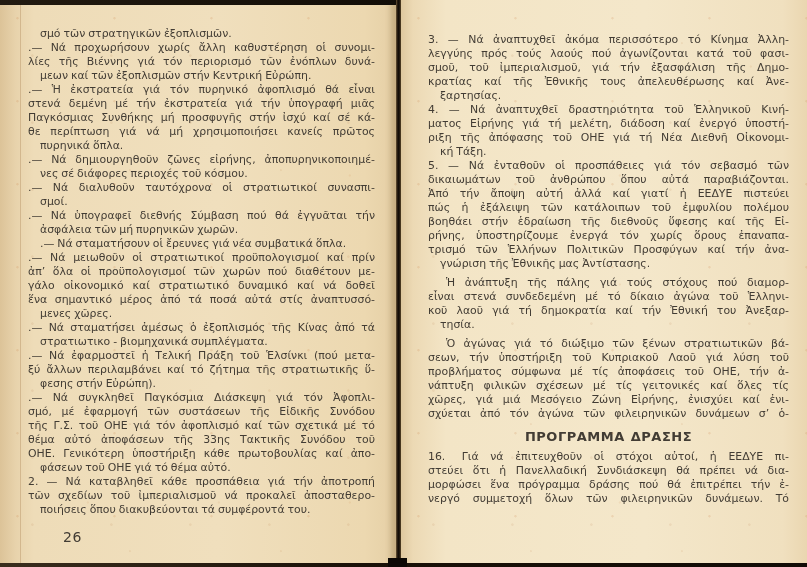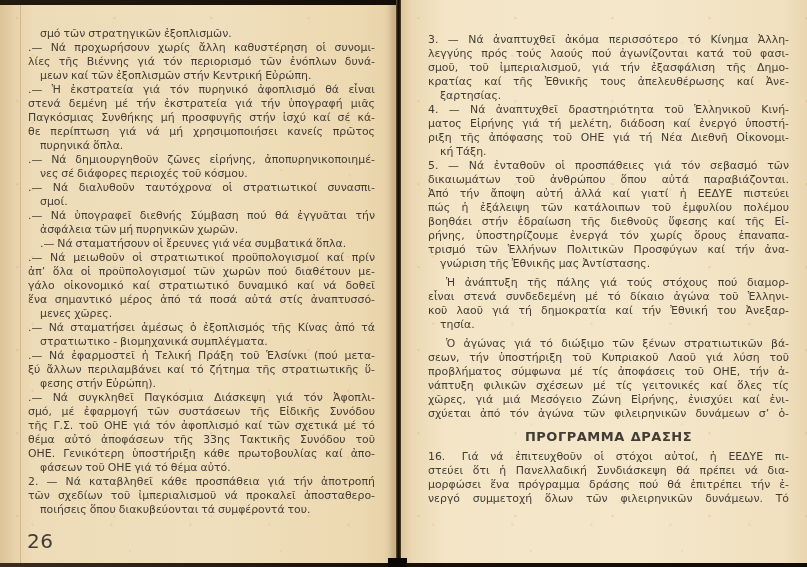--- a/index.html
+++ b/index.html
@@ -55,22 +55,23 @@
     font-size:10.9px;line-height:14px;color:var(--ink,#423c34);
     word-spacing:-0.5px;letter-spacing:0px;overflow:hidden;
   }
   .line-just{text-align:justify;text-align-last:justify;}
   .line-left{text-align:left;margin-left:12px;}
   .line-head{
     text-align:center;text-align-last:center;font-weight:bold;
     font-size:13px;letter-spacing:.5px;word-spacing:1px;
   }
   .page-number{
-    position:absolute;font-size:20px;color:var(--ink,#423c34);
+    position:absolute;font-size:14px;color:var(--ink,#423c34);
     letter-spacing:.5px;
+    margin-left:36px;
   }
   #pn-left{left:27px;top:529px;}
 </style>
 </head>
 <body>
 
 <div id="spread">
 
   <div class="page page-left">
     <div class="inner-edge"></div>

